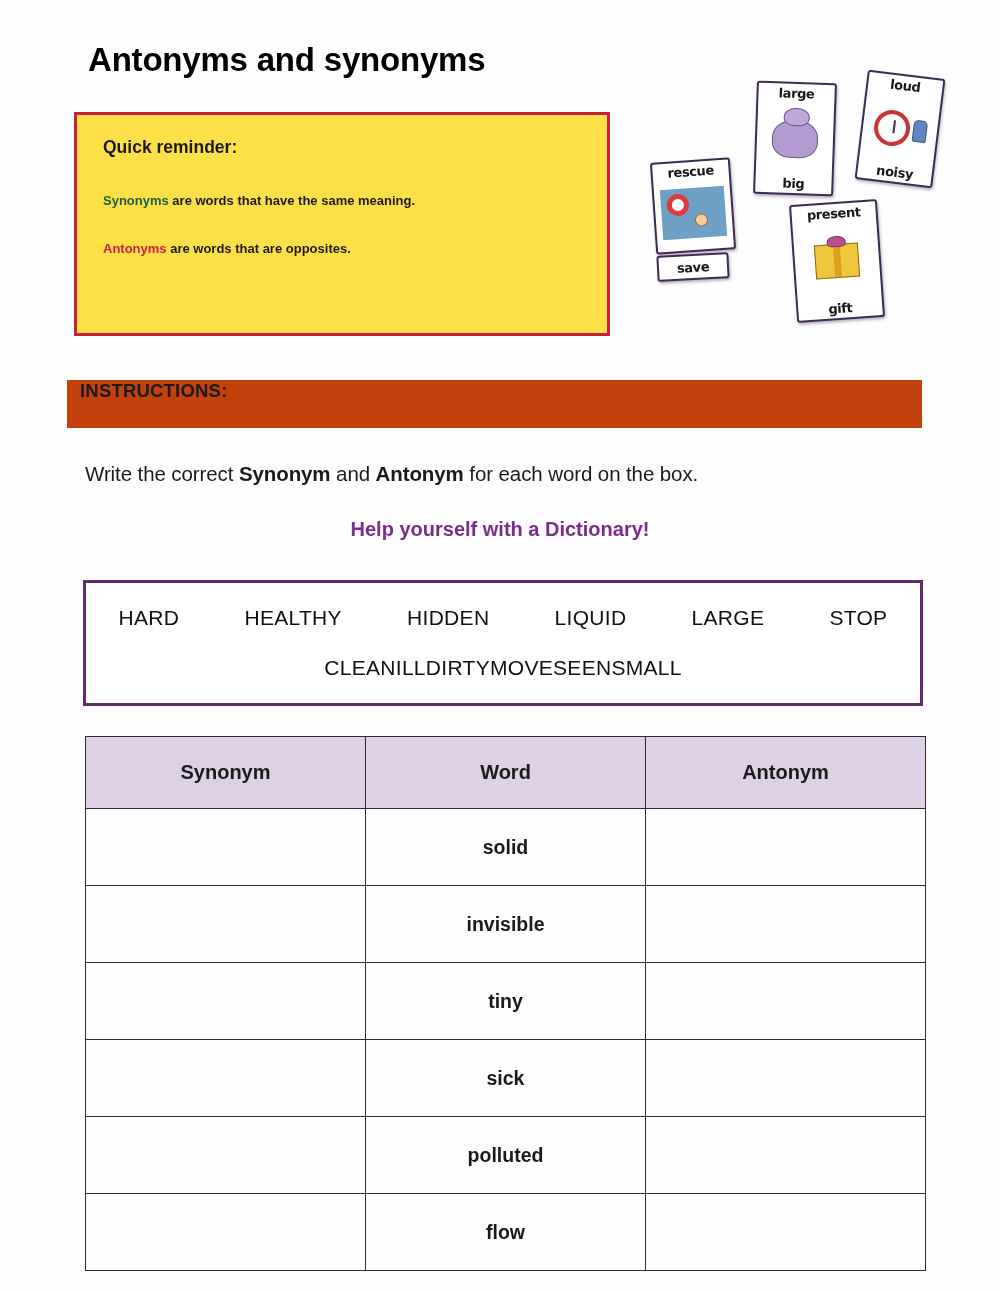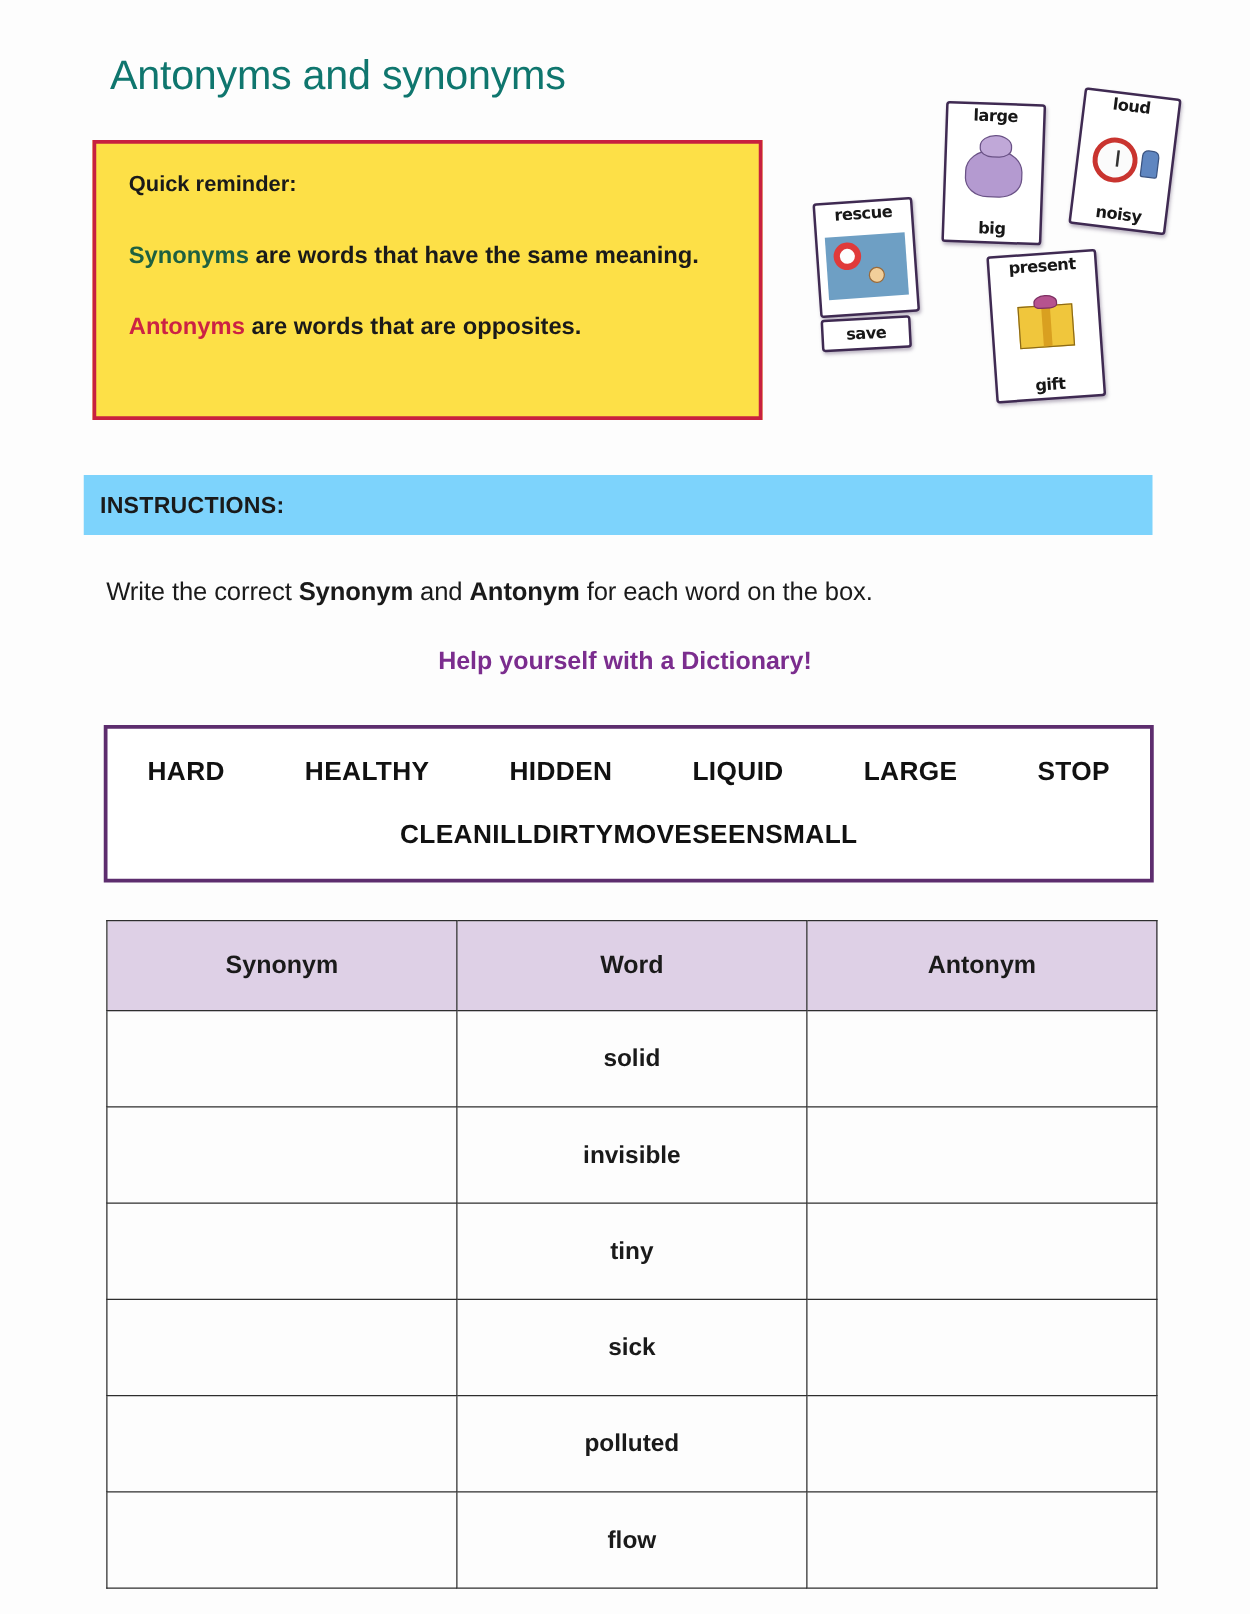--- a/index.html
+++ b/index.html
@@ -14,22 +14,22 @@
     position: relative;
     overflow: hidden;
   }
 
   
   .page-title {
     position: absolute;
     left: 88px;
     top: 41px;
     font-size: 33px;
-    font-weight: normal;
-    color: #0f766e;
+    font-weight: bold;
+    color: #000000;
     letter-spacing: -0.2px;
   }
 
   
   .reminder-box {
     position: absolute;
     left: 74px;
     top: 112px;
     width: 536px;
     height: 224px;
@@ -37,21 +37,21 @@
     background: #fde047;
     padding: 22px 26px 0 26px;
   }
   .reminder-title {
     font-size: 17.5px;
     font-weight: bold;
     color: #1a1a1a;
     margin-bottom: 34px;
   }
   .reminder-line {
-    font-size: 19px;
+    font-size: 13px;
     font-weight: bold;
     line-height: 1.42;
     color: #1a1a1a;
     margin-bottom: 30px;
   }
   .kw-syn { color: #1e6040; }
   .kw-ant { color: #cc2244; }
 
   
   .cards-art {
@@ -133,23 +133,23 @@
     background: #b6538f; border: 1.5px solid #7d2f62; border-radius: 50% 50% 30% 30%;
   }
 
   
   .instructions-bar {
     position: absolute;
     left: 67px;
     top: 380px;
     width: 855px;
     height: 48px;
-    background: #7dd3fc;
+    background: #c2410c;
     display: flex;
-    align-items: center;
+    align-items: flex-start;
     padding-left: 13px;
   }
   .instructions-label {
     font-size: 18.5px;
     font-weight: bold;
     color: #1a1a1a;
     letter-spacing: 0.2px;
   }
 
   .instructions-text {
@@ -187,21 +187,21 @@
   }
   .bank-row {
     display: flex;
     justify-content: space-around;
     align-items: center;
     height: 50px;
   }
   .bank-row-2 { padding: 0 28px; justify-content: center; }
   .bank-word {
     font-size: 21px;
-    font-weight: bold;
+    font-weight: normal;
     color: #111111;
     letter-spacing: 0.3px;
   }
 
   
   .answer-table {
     position: absolute;
     left: 85px;
     top: 736px;
     width: 840px;

